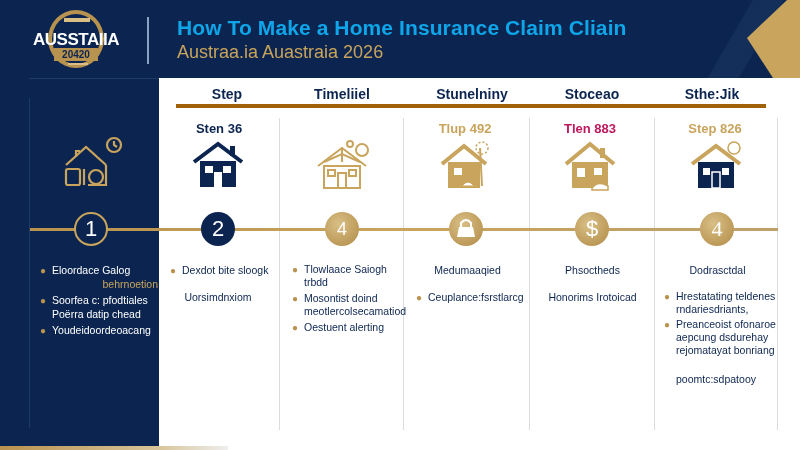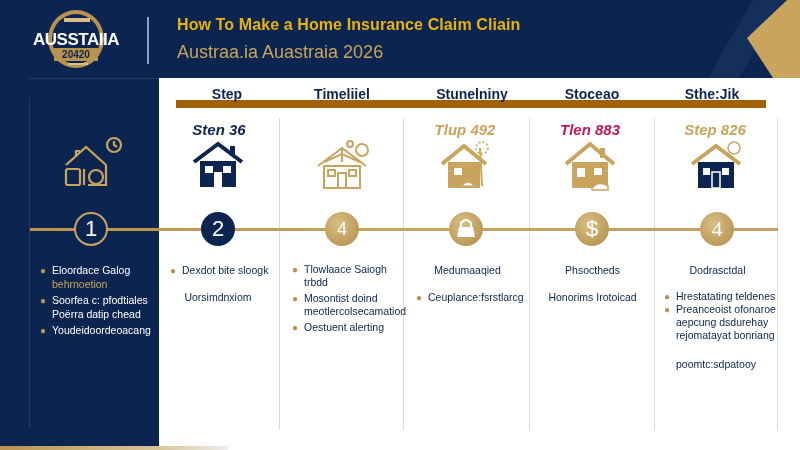--- a/index.html
+++ b/index.html
@@ -17,47 +17,47 @@
     border: 4px solid #b8924f; background: #0c2550; }
   .logo .main { position: absolute; left: 2px; top: 24px; width: 108px; text-align: center; color: #ffffff;
     font-weight: bold; font-size: 17px; letter-spacing: -0.5px; }
   .logo .year { position: absolute; left: 34px; top: 42px; width: 44px; height: 13px; background: #b8924f;
     color: #0c2550; text-align: center; font-weight: bold; font-size: 10px; line-height: 13px; }
   .logo .top-text { position: absolute; left: 44px; top: 12px; width: 26px; height: 4px; background: #d9bf86; }
   .logo .bot-text { position: absolute; left: 48px; top: 57px; width: 20px; height: 2px; background: #d9bf86; }
 
   .divider-v { position: absolute; left: 147px; top: 17px; width: 2px; height: 47px; background: #8aa1c4; }
 
-  .title { position: absolute; left: 177px; top: 16px; color: #eab308; font-weight: bold; font-size: 16px; letter-spacing: 0.1px; white-space: nowrap; }
+  .title { position: absolute; left: 177px; top: 16px; color: #0ea5e9; font-weight: bold; font-size: 21px; letter-spacing: 0.1px; white-space: nowrap; }
   .subtitle { position: absolute; left: 177px; top: 42px; color: #c8a45c; font-size: 18px; white-space: nowrap; }
 
   .left-panel { position: absolute; left: 0; top: 78px; width: 159px; height: 372px; background: #0c2550; }
   .left-panel .inner-line { position: absolute; left: 29px; top: 20px; width: 1px; height: 330px; background: #1e3a68; }
   .left-panel .top-line { position: absolute; left: 29px; top: 0; width: 130px; height: 1px; background: #1e3a68; }
   .bottom-gold { position: absolute; left: 0; top: 446px; width: 228px; height: 4px; background: linear-gradient(90deg, #b8924f, #d8c59a 70%, #eee 100%); }
 
-  .col-headers { position: absolute; left: 176px; top: 78px; width: 590px; height: 30px; border-bottom: 8px solid #a16207; }
+  .col-headers { position: absolute; left: 176px; top: 78px; width: 590px; height: 30px; border-bottom: 4px solid #a16207; }
   .col-header { position: absolute; top: 8px; width: 120px; text-align: center; font-weight: bold; color: #0c2550; font-size: 14px; }
 
   .col-sep { position: absolute; top: 118px; width: 1px; height: 312px; background: #dcdcdc; }
 
-  .step-label { position: absolute; top: 121px; width: 110px; text-align: center; font-weight: bold; font-size: 15px; font-style: italic; }
+  .step-label { position: absolute; top: 121px; width: 110px; text-align: center; font-weight: bold; font-size: 13px; }
   .icon { position: absolute; top: 140px; width: 60px; height: 52px; }
 
   .timeline { position: absolute; left: 30px; top: 228px; width: 748px; height: 3px; background: linear-gradient(90deg, #b8924f, #c8a45c 50%, #bfa06a); }
   .circle { position: absolute; width: 34px; height: 34px; border-radius: 50%; top: 212px; text-align: center; line-height: 34px; color: #fff; font-size: 22px; }
   .circle.outline { border: 2px solid #c8a45c; background: #0c2550; line-height: 30px; }
   .circle.navy { background: #0c2550; }
   .circle.gold { background: radial-gradient(circle at 40% 35%, #d9bf86, #b08a45); }
 
   .list { position: absolute; font-size: 10.5px; line-height: 13px; color: #0c2550; }
   .list .item { position: relative; padding-left: 12px; margin-bottom: 3px; }
   .list .bullet { position: absolute; left: 0; top: 0; color: #b8924f; font-size: 10px; }
   .list.dark { color: #ffffff; }
-  .list .gold-text { color: #c8a45c; }
+  .list .gold-text { color: #c8a45c; text-align: right; }
   .plain { position: absolute; font-size: 10.5px; color: #0c2550; text-align: center; }
 </style>
 </head>
 <body>
 
 <div class="header">
   <div class="dark-band"></div>
   <div class="gold-shape"></div>
 
   <div class="logo">
@@ -212,17 +212,18 @@
 <div class="list" style="left:416px;top:291px;width:112px">
   <div class="item"><span class="bullet">●</span><span>Ceuplance:fsrstlarcg</span></div>
 </div>
 
 <div class="plain" style="left:535px;top:264px;width:115px">Phsoctheds</div>
 <div class="plain" style="left:535px;top:291px;width:115px">Honorims Irotoicad</div>
 
 <div class="plain" style="left:660px;top:264px;width:115px">Dodrasctdal</div>
 <div class="list" style="left:664px;top:290px;width:112px">
   <div class="item" style="margin-bottom:0"><span class="bullet">●</span><span>Hrestatating teldenes</span></div>
+  <div class="item" style="margin-bottom:2px"><span>rndariesdriants,</span></div>
   <div class="item" style="margin-bottom:0"><span class="bullet">●</span><span>Preanceoist ofonaroe</span></div>
   <div class="item" style="margin-bottom:0"><span>aepcung dsdurehay</span></div>
   <div class="item" style="margin-bottom:16px"><span>rejomatayat bonriang</span></div>
   <div class="item" style="margin-bottom:16px"><span>poomtc:sdpatooy</span></div>
 </div>
 
 </body></html>

